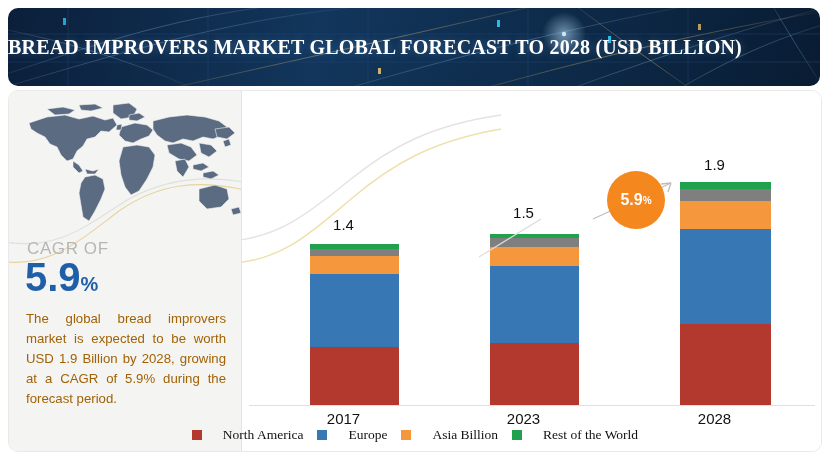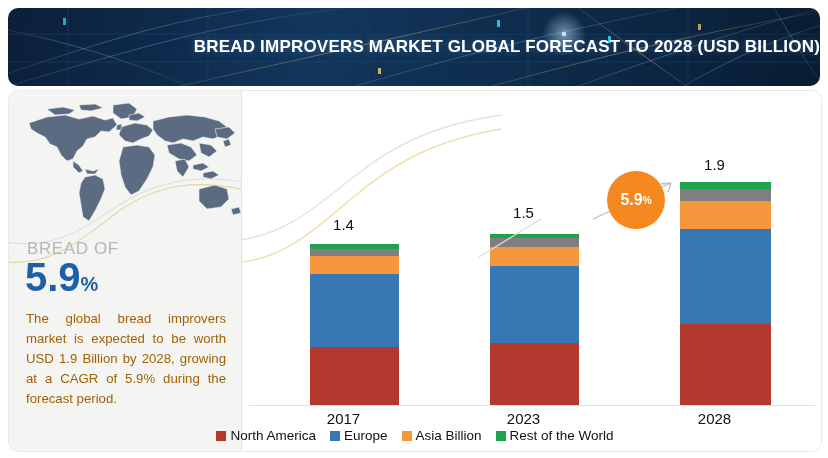--- a/index.html
+++ b/index.html
@@ -35,26 +35,26 @@
     inset: 0;
     width: 100%;
     height: 100%;
   }
   .header-title {
     position: absolute;
     left: 0;
     right: 0;
     top: 50%;
     transform: translateY(-50%);
-    text-align: right;
+    text-align: left;
     color: #ffffff;
-    font-size: 17px;
+    font-size: 20px;
     font-weight: bold;
     letter-spacing: 0.2px;
-    font-family: Liberation Sans, sans-serif;
+    font-family: Liberation Serif, serif;
     text-shadow: 0 0 8px rgba(120,190,255,0.35);
     white-space: nowrap;
   }
 
   
   .body-card {
     position: absolute;
     left: 8px;
     top: 90px;
     width: 812px;
@@ -225,25 +225,25 @@
     bottom: 8px;
     display: flex;
     align-items: center;
     justify-content: center;
     gap: 14px;
     flex-wrap: nowrap;
   }
   .legend-item {
     display: flex;
     align-items: center;
-    gap: 4px;
+    gap: 21px;
     font-size: 13.5px;
     color: #111111;
     white-space: nowrap;
-    font-family: Liberation Sans, sans-serif;
+    font-family: Liberation Serif, serif;
     justify-content: center;
   }
   .legend-swatch {
     width: 10px;
     height: 10px;
     flex: 0 0 auto;
   }
 </style>
 </head>
 <body>
@@ -333,21 +333,21 @@
           <path d="M206,42 L212,40 L214,46 L208,48 Z"></path>
 
           <path d="M100,26 L105,25 L104,31 L99,31 Z"></path>
         </g>
       </svg>
       <svg style="position:absolute;left:0;top:0;width:232px;height:190px;" viewBox="0 0 232 190">
         <path d="M-10,170 C40,178 70,150 110,120 C150,92 190,88 240,100" fill="none" stroke="#ddb85a" stroke-width="1.1" opacity="0.55"></path>
         <path d="M-10,150 C50,162 80,132 120,108 C160,86 200,84 240,92" fill="none" stroke="#c9cbcd" stroke-width="1.1" opacity="0.5"></path>
       </svg>
 
-      <div class="cagr-of">BREAD OF</div>
+      <div class="cagr-of">CAGR OF</div>
       <div class="cagr-value"><span>5.9</span><span class="pct">%</span></div>
       <div class="cagr-desc">The global bread improvers market is expected to be worth USD 1.9 Billion by 2028, growing at a CAGR of 5.9% during the forecast period.</div>
     </div>
 
     <div class="chart-panel">
       <div class="chart-divider"></div>
 
       <svg class="chart-decor" viewBox="0 0 580 360">
         <path d="M-10,150 C40,146 70,120 110,88 C150,56 190,34 260,24" fill="none" stroke="#e3e3e3" stroke-width="1.4"></path>
         <path d="M-10,172 C40,170 70,142 110,108 C150,74 190,50 260,38" fill="none" stroke="#efe0ad" stroke-width="1.4"></path>

